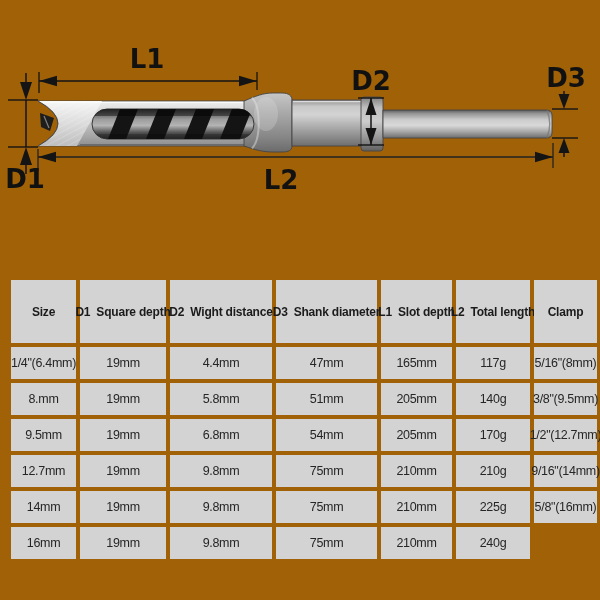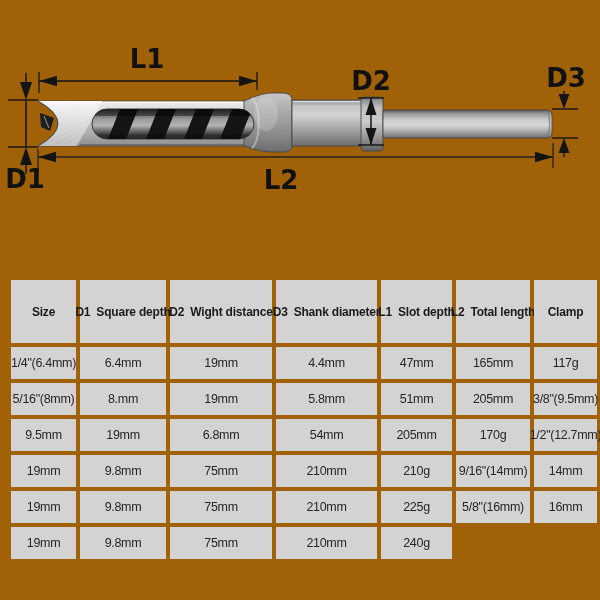--- a/index.html
+++ b/index.html
@@ -188,40 +188,41 @@
         <span>Slot depth</span>
       </div>
       <div class="cell head">
         <span class="pfx">L2</span>
         <span>Total length</span>
       </div>
       <div class="cell head">
         <span>Clamp</span>
       </div>
       <div class="cell">1/4"(6.4mm)</div>
-      <div class="cell">6.4mm</div>
       <div class="cell">19mm</div>
       <div class="cell">4.4mm</div>
       <div class="cell">47mm</div>
       <div class="cell">165mm</div>
       <div class="cell">117g</div>
       <div class="cell">5/16"(8mm)</div>
       <div class="cell">8.mm</div>
       <div class="cell">19mm</div>
       <div class="cell">5.8mm</div>
       <div class="cell">51mm</div>
       <div class="cell">205mm</div>
+      <div class="cell">140g</div>
       <div class="cell">3/8"(9.5mm)</div>
       <div class="cell">9.5mm</div>
       <div class="cell">19mm</div>
       <div class="cell">6.8mm</div>
       <div class="cell">54mm</div>
       <div class="cell">205mm</div>
       <div class="cell">170g</div>
       <div class="cell">1/2"(12.7mm)</div>
+      <div class="cell">12.7mm</div>
       <div class="cell">19mm</div>
       <div class="cell">9.8mm</div>
       <div class="cell">75mm</div>
       <div class="cell">210mm</div>
       <div class="cell">210g</div>
       <div class="cell">9/16"(14mm)</div>
       <div class="cell">14mm</div>
       <div class="cell">19mm</div>
       <div class="cell">9.8mm</div>
       <div class="cell">75mm</div>

